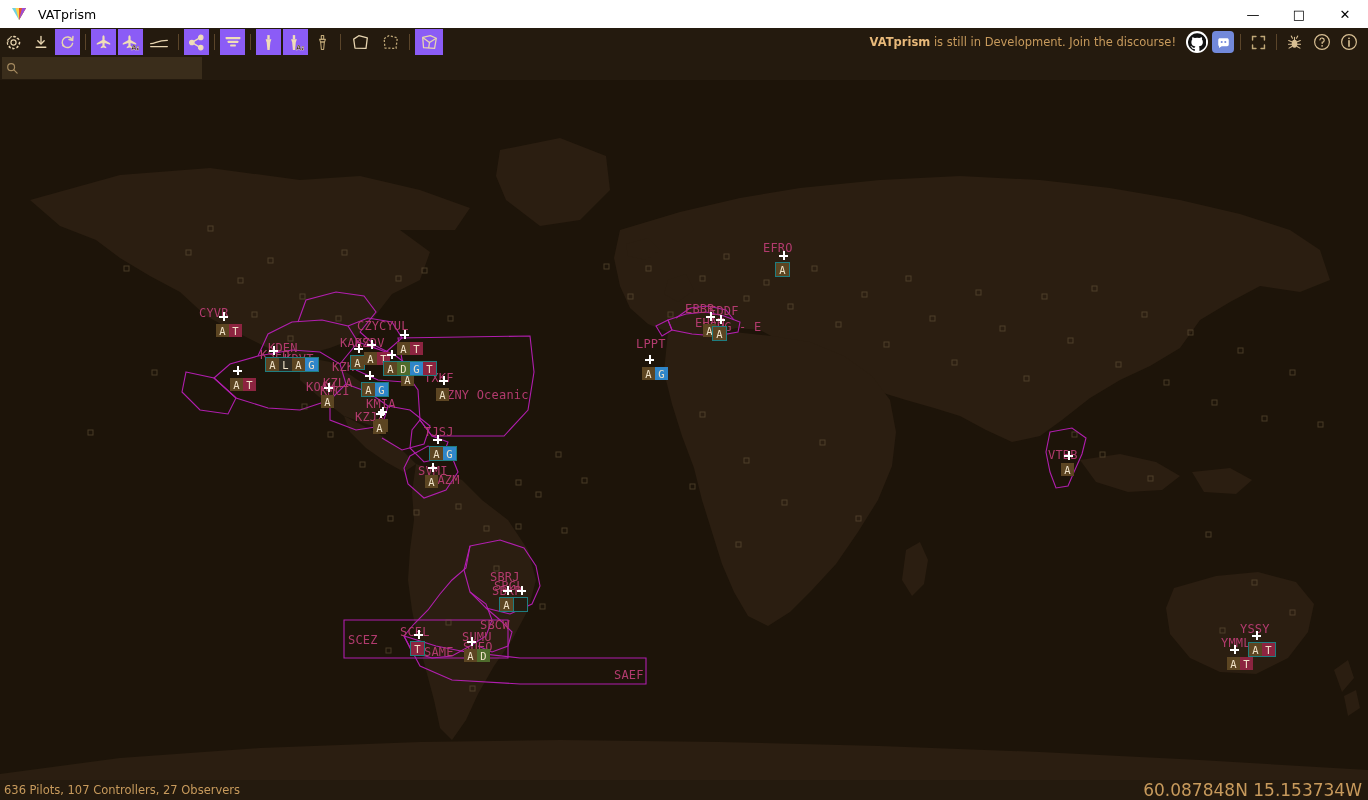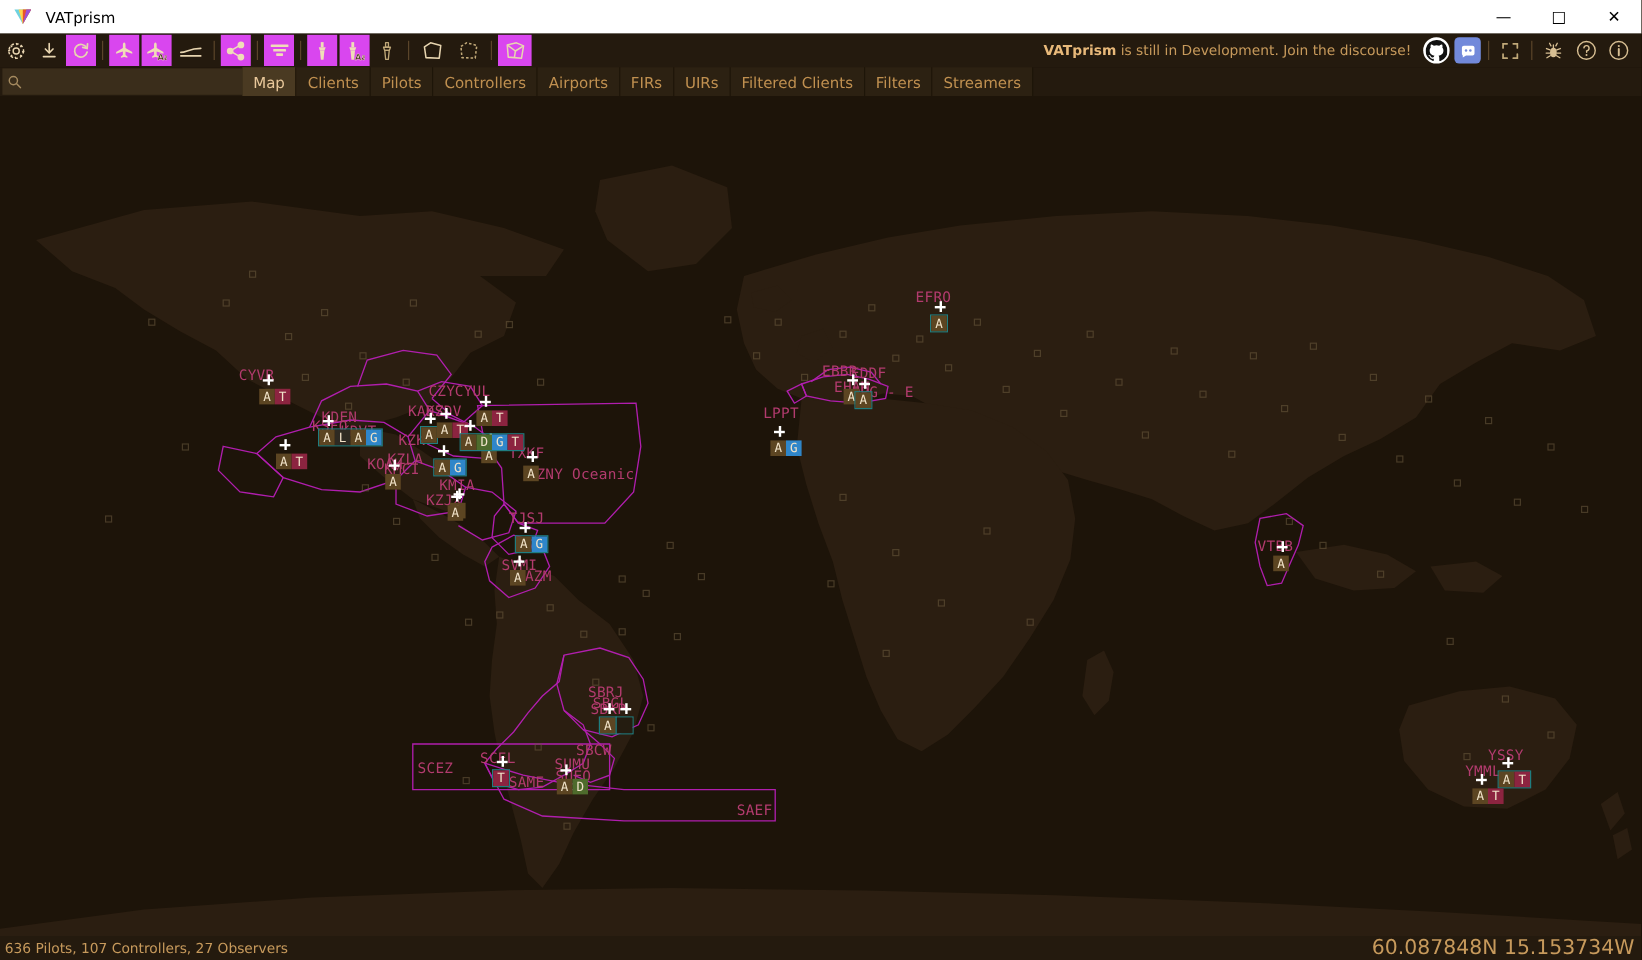--- a/index.html
+++ b/index.html
@@ -27,21 +27,21 @@
   
   .toolbar {
     position: absolute; top: 28px; left: 0; width: 1368px; height: 28px;
     background: #241a0e; display: flex; align-items: center;
   }
   .tool {
     width: 25px; height: 26px; display: flex; align-items: center; justify-content: center;
     margin: 0 1px;
   }
   .tool.wide { width: 28px; }
-  .tool.active { background: #d946ef; }
+  .tool.active { background: #8b5cf6; }
   .tool svg { display: block; }
   .sep { width: 1px; height: 16px; background: #5b452a; margin: 0 4px; }
   .toolbar-right { margin-left: auto; display: flex; align-items: center; padding-right: 6px; }
   .devmsg { font-size: 11.5px; color: #c79a5c; margin-right: 8px; white-space: nowrap; margin-left: 26px; }
   .devmsg b { color: #e8b97a; font-weight: bold; }
   .ic-round {
     width: 22px; height: 22px; border-radius: 50%; display: flex; align-items: center;
     justify-content: center; margin: 0 2px;
   }
   .ic-gh { background: #ffffff; }
@@ -321,32 +321,20 @@
 
   <div class="row2">
     <div class="searchbox">
       <span style="margin-right:4px;display:flex">
         <svg width="12" height="12" viewBox="0 0 14 14" fill="none" stroke="#a58a5f" stroke-width="1.4">
           <circle cx="6" cy="6" r="4"></circle>
             <path d="M9.2 9.2 L13 13" stroke-linecap="round"></path>
         </svg>
       </span>
       <input type="text" value="" placeholder="" style="">
-    </div>
-    <div class="tabs">
-      <div class="tab sel">Map</div>
-      <div class="tab">Clients</div>
-      <div class="tab">Pilots</div>
-      <div class="tab">Controllers</div>
-      <div class="tab">Airports</div>
-      <div class="tab">FIRs</div>
-      <div class="tab">UIRs</div>
-      <div class="tab">Filtered Clients</div>
-      <div class="tab">Filters</div>
-      <div class="tab">Streamers</div>
     </div>
   </div>
 
   <div class="map">
 
     <svg width="1368" height="700" viewBox="0 0 1368 700">
       <g fill="#2b1e11" stroke="none">
 
         <path d="M30 120 L120 95 L210 88 L300 100 L360 96 L420 110 L470 128 L455 150 L400 150
                  L430 172 L420 200 L392 214 L372 240 L356 258 L330 268 L300 276 L268 268

